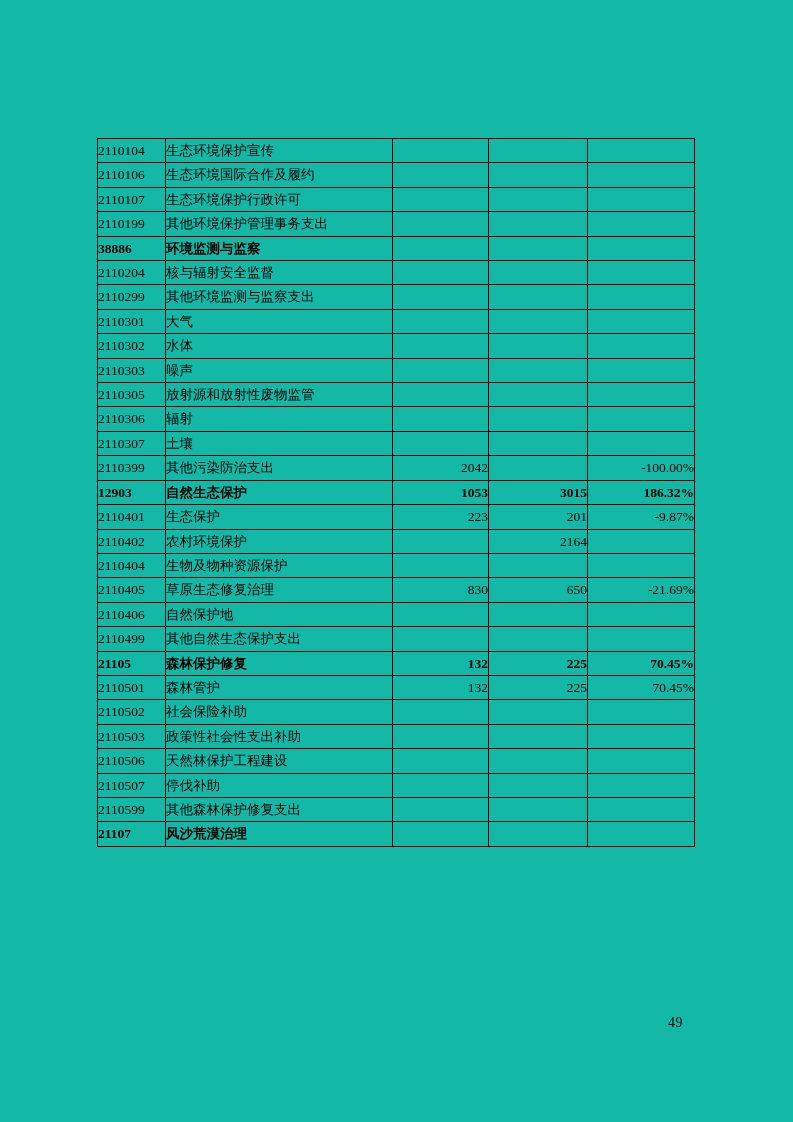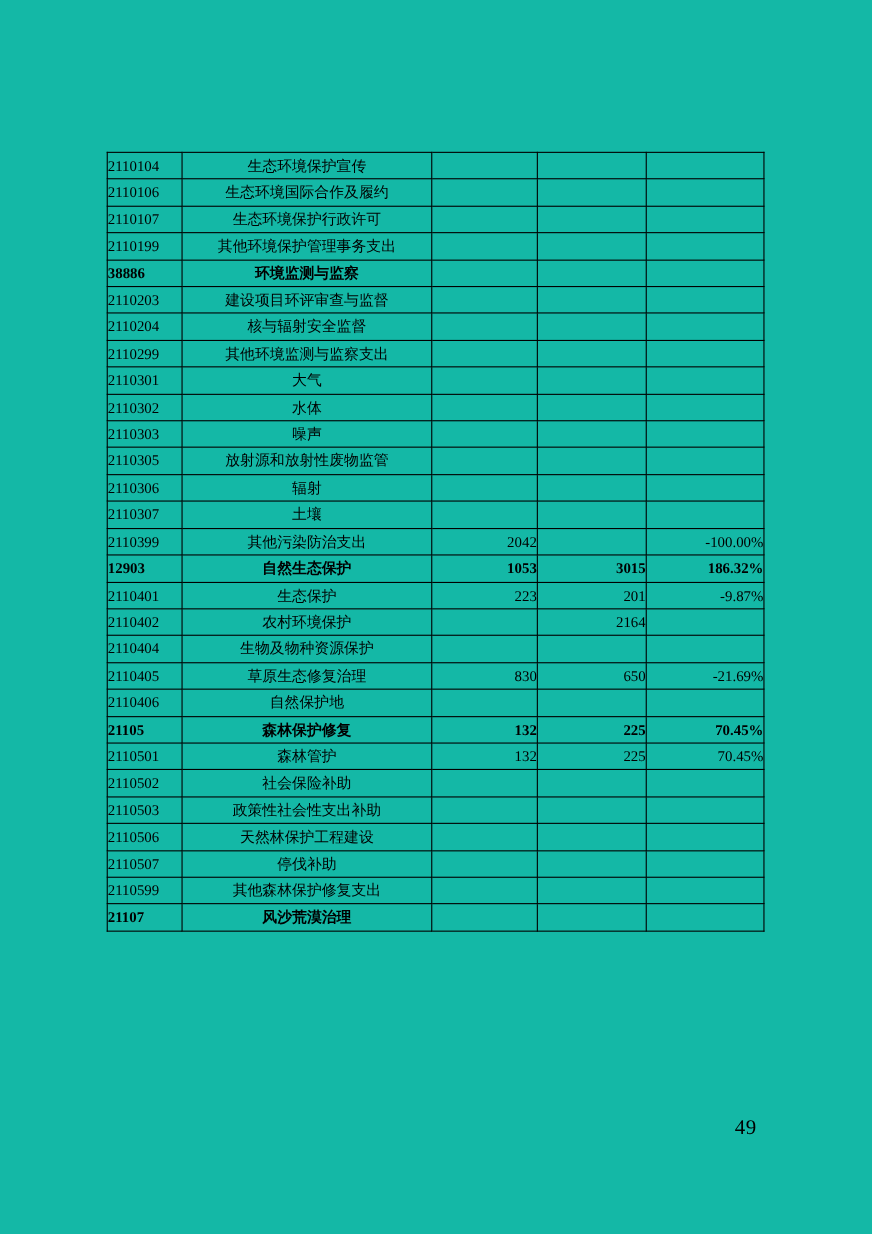--- a/index.html
+++ b/index.html
@@ -29,28 +29,28 @@
     height: 23.4px;
     padding: 0;
     font-size: 13.5px;
     line-height: 23.4px;
     white-space: nowrap;
     overflow: hidden;
     font-weight: normal;
     vertical-align: middle;
   }
   td.c-code   { padding-left: 7px;  text-align: left; }
-  td.c-name   { padding-left: 7px;  text-align: center; }
+  td.c-name   { padding-left: 7px;  text-align: left; }
   td.c-v1, td.c-v2, td.c-pct { padding-right: 5px; text-align: right; }
   tr.section td { font-weight: bold; }
   .page-number {
     position: absolute;
     left: 668px;
     top: 1015px;
-    font-size: 19px;
+    font-size: 14px;
     letter-spacing: 0.5px;
   }
 </style>
 </head>
 <body>
 
 <div class="page">
   <table class="budget-table">
     <colgroup>
       <col style="width:68px">
@@ -89,27 +89,20 @@
           <td class="c-pct"></td>
         </tr>
         <tr class="section">
           <td class="c-code">38886</td>
           <td class="c-name">环境监测与监察</td>
           <td class="c-v1"></td>
           <td class="c-v2"></td>
           <td class="c-pct"></td>
         </tr>
         <tr>
-          <td class="c-code">2110203</td>
-          <td class="c-name">建设项目环评审查与监督</td>
-          <td class="c-v1"></td>
-          <td class="c-v2"></td>
-          <td class="c-pct"></td>
-        </tr>
-        <tr>
           <td class="c-code">2110204</td>
           <td class="c-name">核与辐射安全监督</td>
           <td class="c-v1"></td>
           <td class="c-v2"></td>
           <td class="c-pct"></td>
         </tr>
         <tr>
           <td class="c-code">2110299</td>
           <td class="c-name">其他环境监测与监察支出</td>
           <td class="c-v1"></td>
@@ -196,20 +189,27 @@
         <tr>
           <td class="c-code">2110405</td>
           <td class="c-name">草原生态修复治理</td>
           <td class="c-v1">830</td>
           <td class="c-v2">650</td>
           <td class="c-pct">-21.69%</td>
         </tr>
         <tr>
           <td class="c-code">2110406</td>
           <td class="c-name">自然保护地</td>
+          <td class="c-v1"></td>
+          <td class="c-v2"></td>
+          <td class="c-pct"></td>
+        </tr>
+        <tr>
+          <td class="c-code">2110499</td>
+          <td class="c-name">其他自然生态保护支出</td>
           <td class="c-v1"></td>
           <td class="c-v2"></td>
           <td class="c-pct"></td>
         </tr>
         <tr class="section">
           <td class="c-code">21105</td>
           <td class="c-name">森林保护修复</td>
           <td class="c-v1">132</td>
           <td class="c-v2">225</td>
           <td class="c-pct">70.45%</td>

